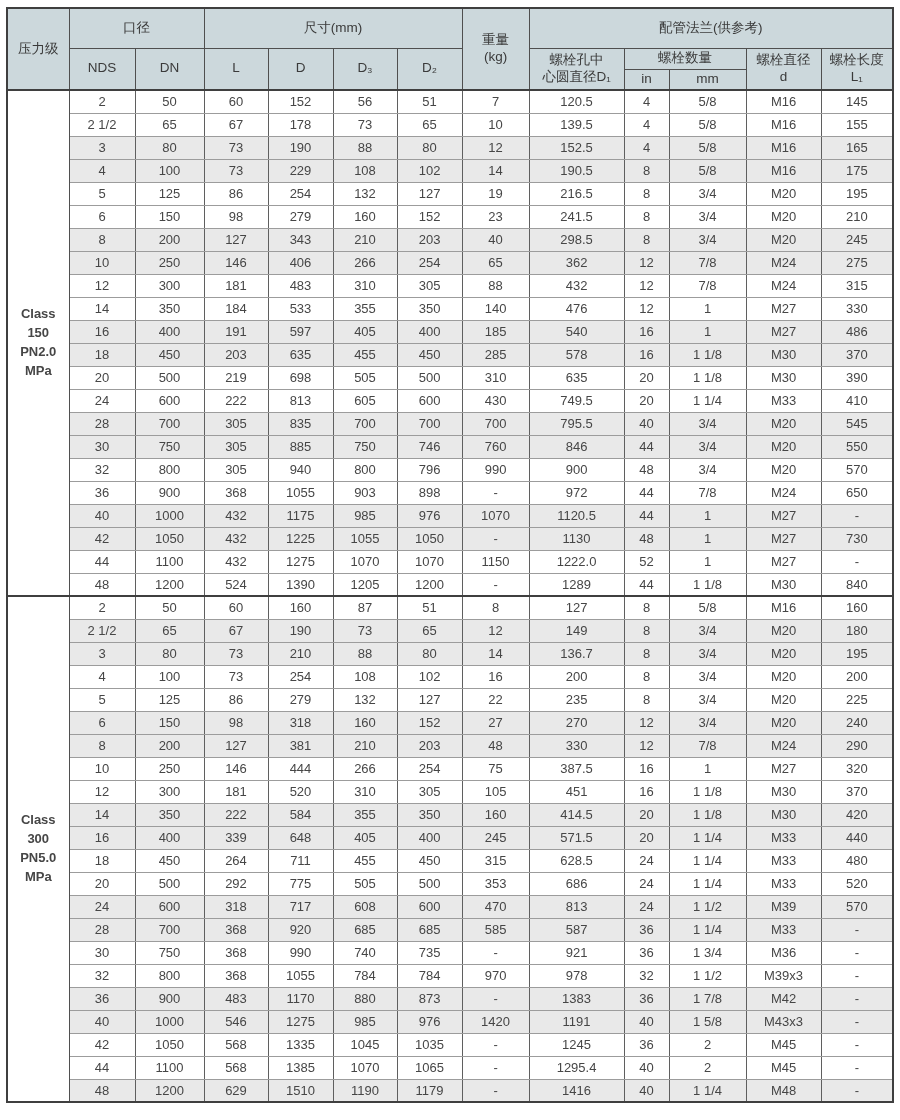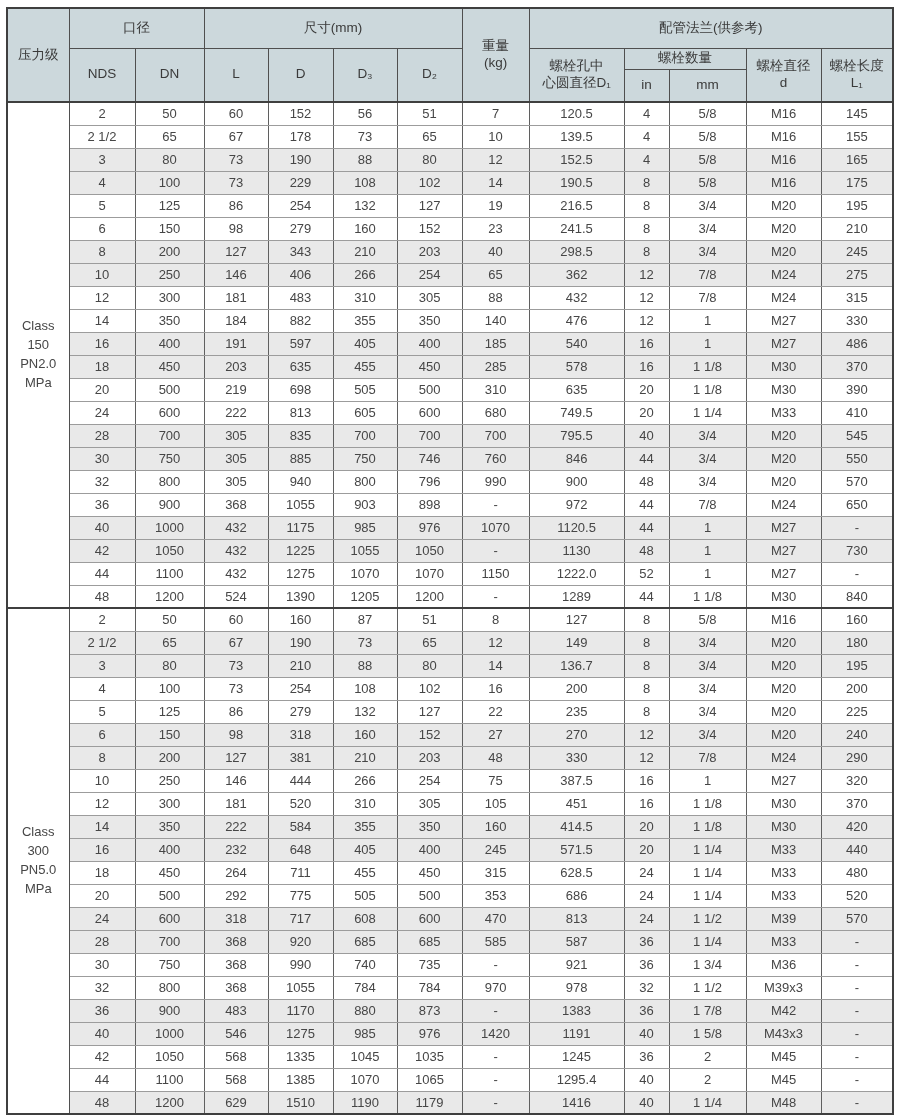--- a/index.html
+++ b/index.html
@@ -33,39 +33,40 @@
   thead th {
     background: #ccd8dc;
     border: 1px solid #4f4f4f;
     font-weight: normal;
     font-size: 13.5px;
     color: #3a3a3a;
     line-height: 1.25;
   }
   thead tr.h1 th { height: 40px; }
   thead tr.h2 th { height: 21px; }
-  thead tr.h3 th { height: 33px; margin-top: 17px; }
+  thead tr.h3 th { height: 21px; margin-top: 17px; }
   thead { border-bottom: 2px solid #3f3f3f; }
   
   tbody td {
     height: 23px;
     font-size: 13px;
     border-left: 1px solid #5f5f5f;
     border-right: 1px solid #5f5f5f;
     border-top: 1px solid #9c9c9c;
     border-bottom: 1px solid #9c9c9c;
     background: #ffffff;
     color: #464646;
   }
   tbody tr.shade td { background: #e9e9e9; }
   tbody td.class-cell {
     background: #ffffff !important;
     font-size: 13px;
     line-height: 1.45;
     border: 1px solid #4f4f4f;
+    font-weight: bold;
   }
   tbody tr.section-start td { border-top: 2px solid #3f3f3f; }
   .pre { white-space: pre-line; }
 </style>
 </head>
 <body>
 
 <div class="page">
   <table class="spec">
     <colgroup>
@@ -240,21 +241,21 @@
           <td>432</td>
           <td>12</td>
           <td>7/8</td>
           <td>M24</td>
           <td>315</td>
         </tr>
         <tr>
           <td>14</td>
           <td>350</td>
           <td>184</td>
-          <td>882</td>
+          <td>533</td>
           <td>355</td>
           <td>350</td>
           <td>140</td>
           <td>476</td>
           <td>12</td>
           <td>1</td>
           <td>M27</td>
           <td>330</td>
         </tr>
         <tr class="shade">
@@ -299,21 +300,21 @@
           <td>M30</td>
           <td>390</td>
         </tr>
         <tr>
           <td>24</td>
           <td>600</td>
           <td>222</td>
           <td>813</td>
           <td>605</td>
           <td>600</td>
-          <td>680</td>
+          <td>430</td>
           <td>749.5</td>
           <td>20</td>
           <td>1 1/4</td>
           <td>M33</td>
           <td>410</td>
         </tr>
         <tr class="shade">
           <td>28</td>
           <td>700</td>
           <td>305</td>
@@ -565,21 +566,21 @@
           <td>160</td>
           <td>414.5</td>
           <td>20</td>
           <td>1 1/8</td>
           <td>M30</td>
           <td>420</td>
         </tr>
         <tr class="shade">
           <td>16</td>
           <td>400</td>
-          <td>232</td>
+          <td>339</td>
           <td>648</td>
           <td>405</td>
           <td>400</td>
           <td>245</td>
           <td>571.5</td>
           <td>20</td>
           <td>1 1/4</td>
           <td>M33</td>
           <td>440</td>
         </tr>

